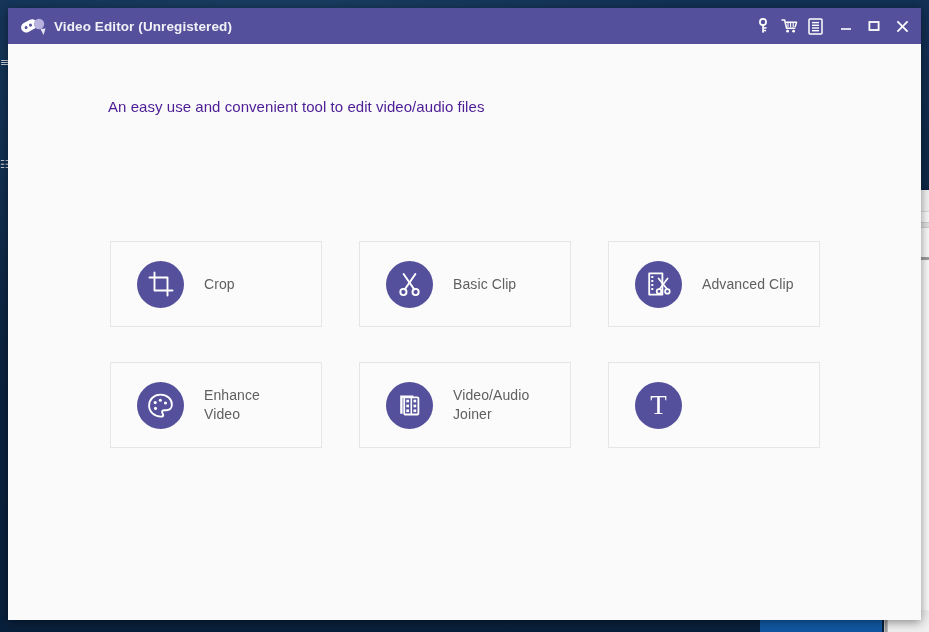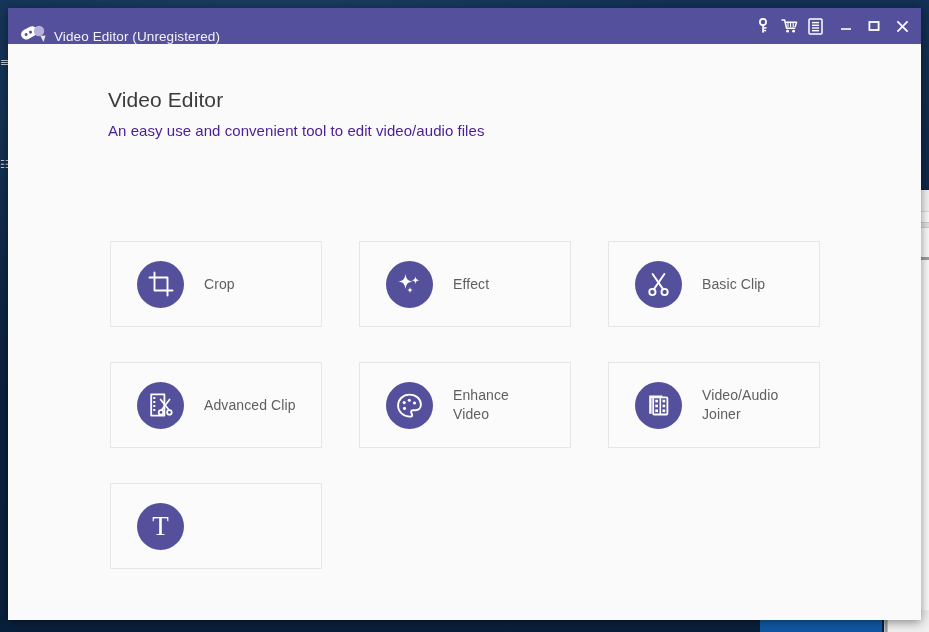--- a/index.html
+++ b/index.html
@@ -127,24 +127,25 @@
     background: #fafafa;
     box-shadow: 0 2px 10px rgba(0,0,0,0.45);
     overflow: hidden;
   }
 
   
   #titlebar {
     height: 36px;
     background: #54509b;
     display: flex;
-    align-items: flex-end;
+    align-items: center;
     padding: 0 5px 0 12px;
     box-sizing: border-box;
     user-select: none;
+    font-weight: bold;
   }
   #app-logo {
     width: 26px;
     height: 22px;
     position: relative;
     flex: none;
     margin-right: 8px;
   }
   #app-title {
     color: #f2f1f8;
@@ -336,47 +337,36 @@
           <line x1="2.4" y1="2.4" x2="12.6" y2="12.6" stroke="#ffffff" stroke-width="1.8"></line>
           <line x1="12.6" y1="2.4" x2="2.4" y2="12.6" stroke="#ffffff" stroke-width="1.8"></line>
         </svg>
       </div>
     </div>
   </div>
 
   <div id="content">
 
     <div id="page-head">
-      <h1 id="page-title">Video Editor</h1>
       <p id="page-subtitle">An easy use and convenient tool to edit video/audio files</p>
     </div>
 
     <div id="card-grid">
 
 
       <div class="card">
         <div class="card-icon">
           <svg width="26" height="26" viewBox="0 0 26 26">
             <path d="M6.5 1.5 V19.5 H24.5" fill="none" stroke="#ffffff" stroke-width="1.9" stroke-linecap="round" stroke-linejoin="round"></path>
             <path d="M1.5 6.5 H19.5 V24.5" fill="none" stroke="#ffffff" stroke-width="1.9" stroke-linecap="round" stroke-linejoin="round"></path>
           </svg>
         </div>
         <span class="card-label">Crop</span>
       </div>
 
-      <div class="card">
-        <div class="card-icon">
-          <svg width="27" height="27" viewBox="0 0 27 27">
-            <path d="M9.5 3 C10.4 8.4 11.6 9.6 17 10.5 C11.6 11.4 10.4 12.6 9.5 18 C8.6 12.6 7.4 11.4 2 10.5 C7.4 9.6 8.6 8.4 9.5 3 Z" fill="#ffffff"></path>
-            <path d="M19.5 5.5 C20 8.1 20.6 8.7 23.2 9.2 C20.6 9.7 20 10.3 19.5 12.9 C19 10.3 18.4 9.7 15.8 9.2 C18.4 8.7 19 8.1 19.5 5.5 Z" fill="#ffffff"></path>
-            <path d="M14 16 C14.4 18.2 14.9 18.7 17.1 19.1 C14.9 19.5 14.4 20 14 22.2 C13.6 20 13.1 19.5 10.9 19.1 C13.1 18.7 13.6 18.2 14 16 Z" fill="#ffffff"></path>
-          </svg>
-        </div>
-        <span class="card-label">Effect</span>
-      </div>
 
       <div class="card">
         <div class="card-icon">
           <svg width="25" height="26" viewBox="0 0 25 26">
             <line x1="6.6" y1="3" x2="17.2" y2="18.4" stroke="#ffffff" stroke-width="1.9" stroke-linecap="round"></line>
             <line x1="18.4" y1="3" x2="7.8" y2="18.4" stroke="#ffffff" stroke-width="1.9" stroke-linecap="round"></line>
             <circle cx="6.4" cy="21" r="3.1" fill="none" stroke="#ffffff" stroke-width="1.9"></circle>
             <circle cx="18.6" cy="21" r="3.1" fill="none" stroke="#ffffff" stroke-width="1.9"></circle>
           </svg>
         </div>

